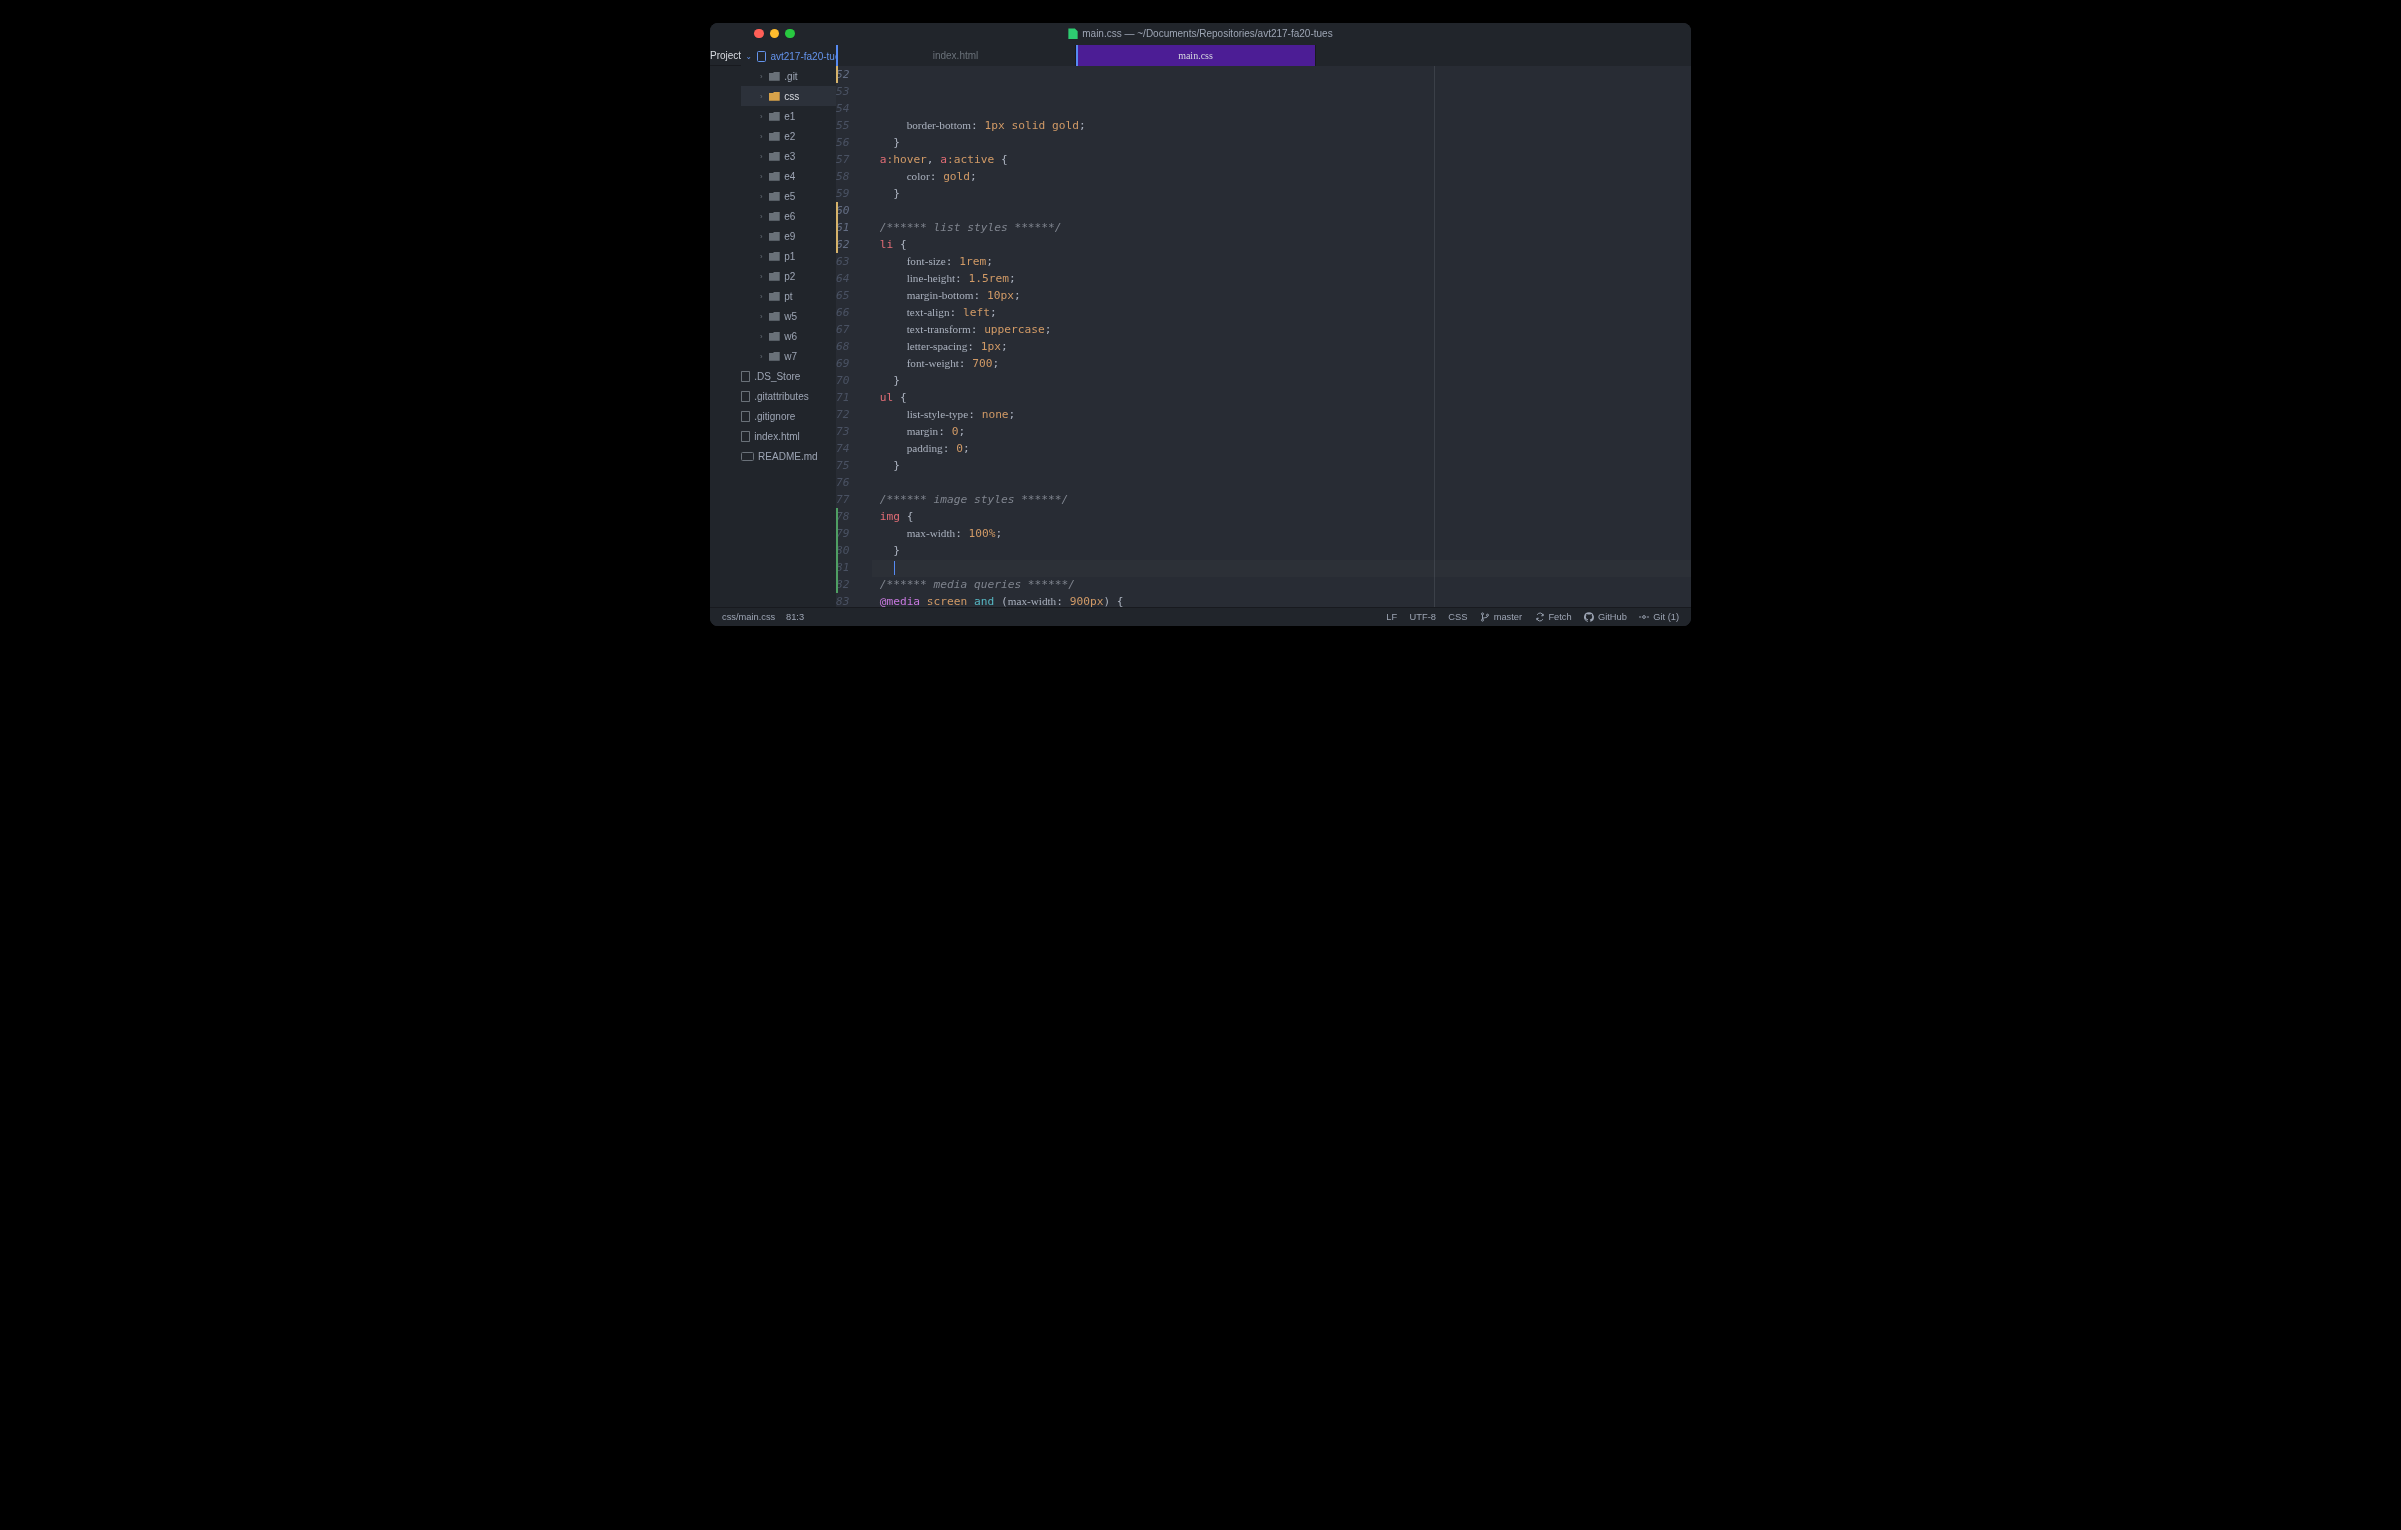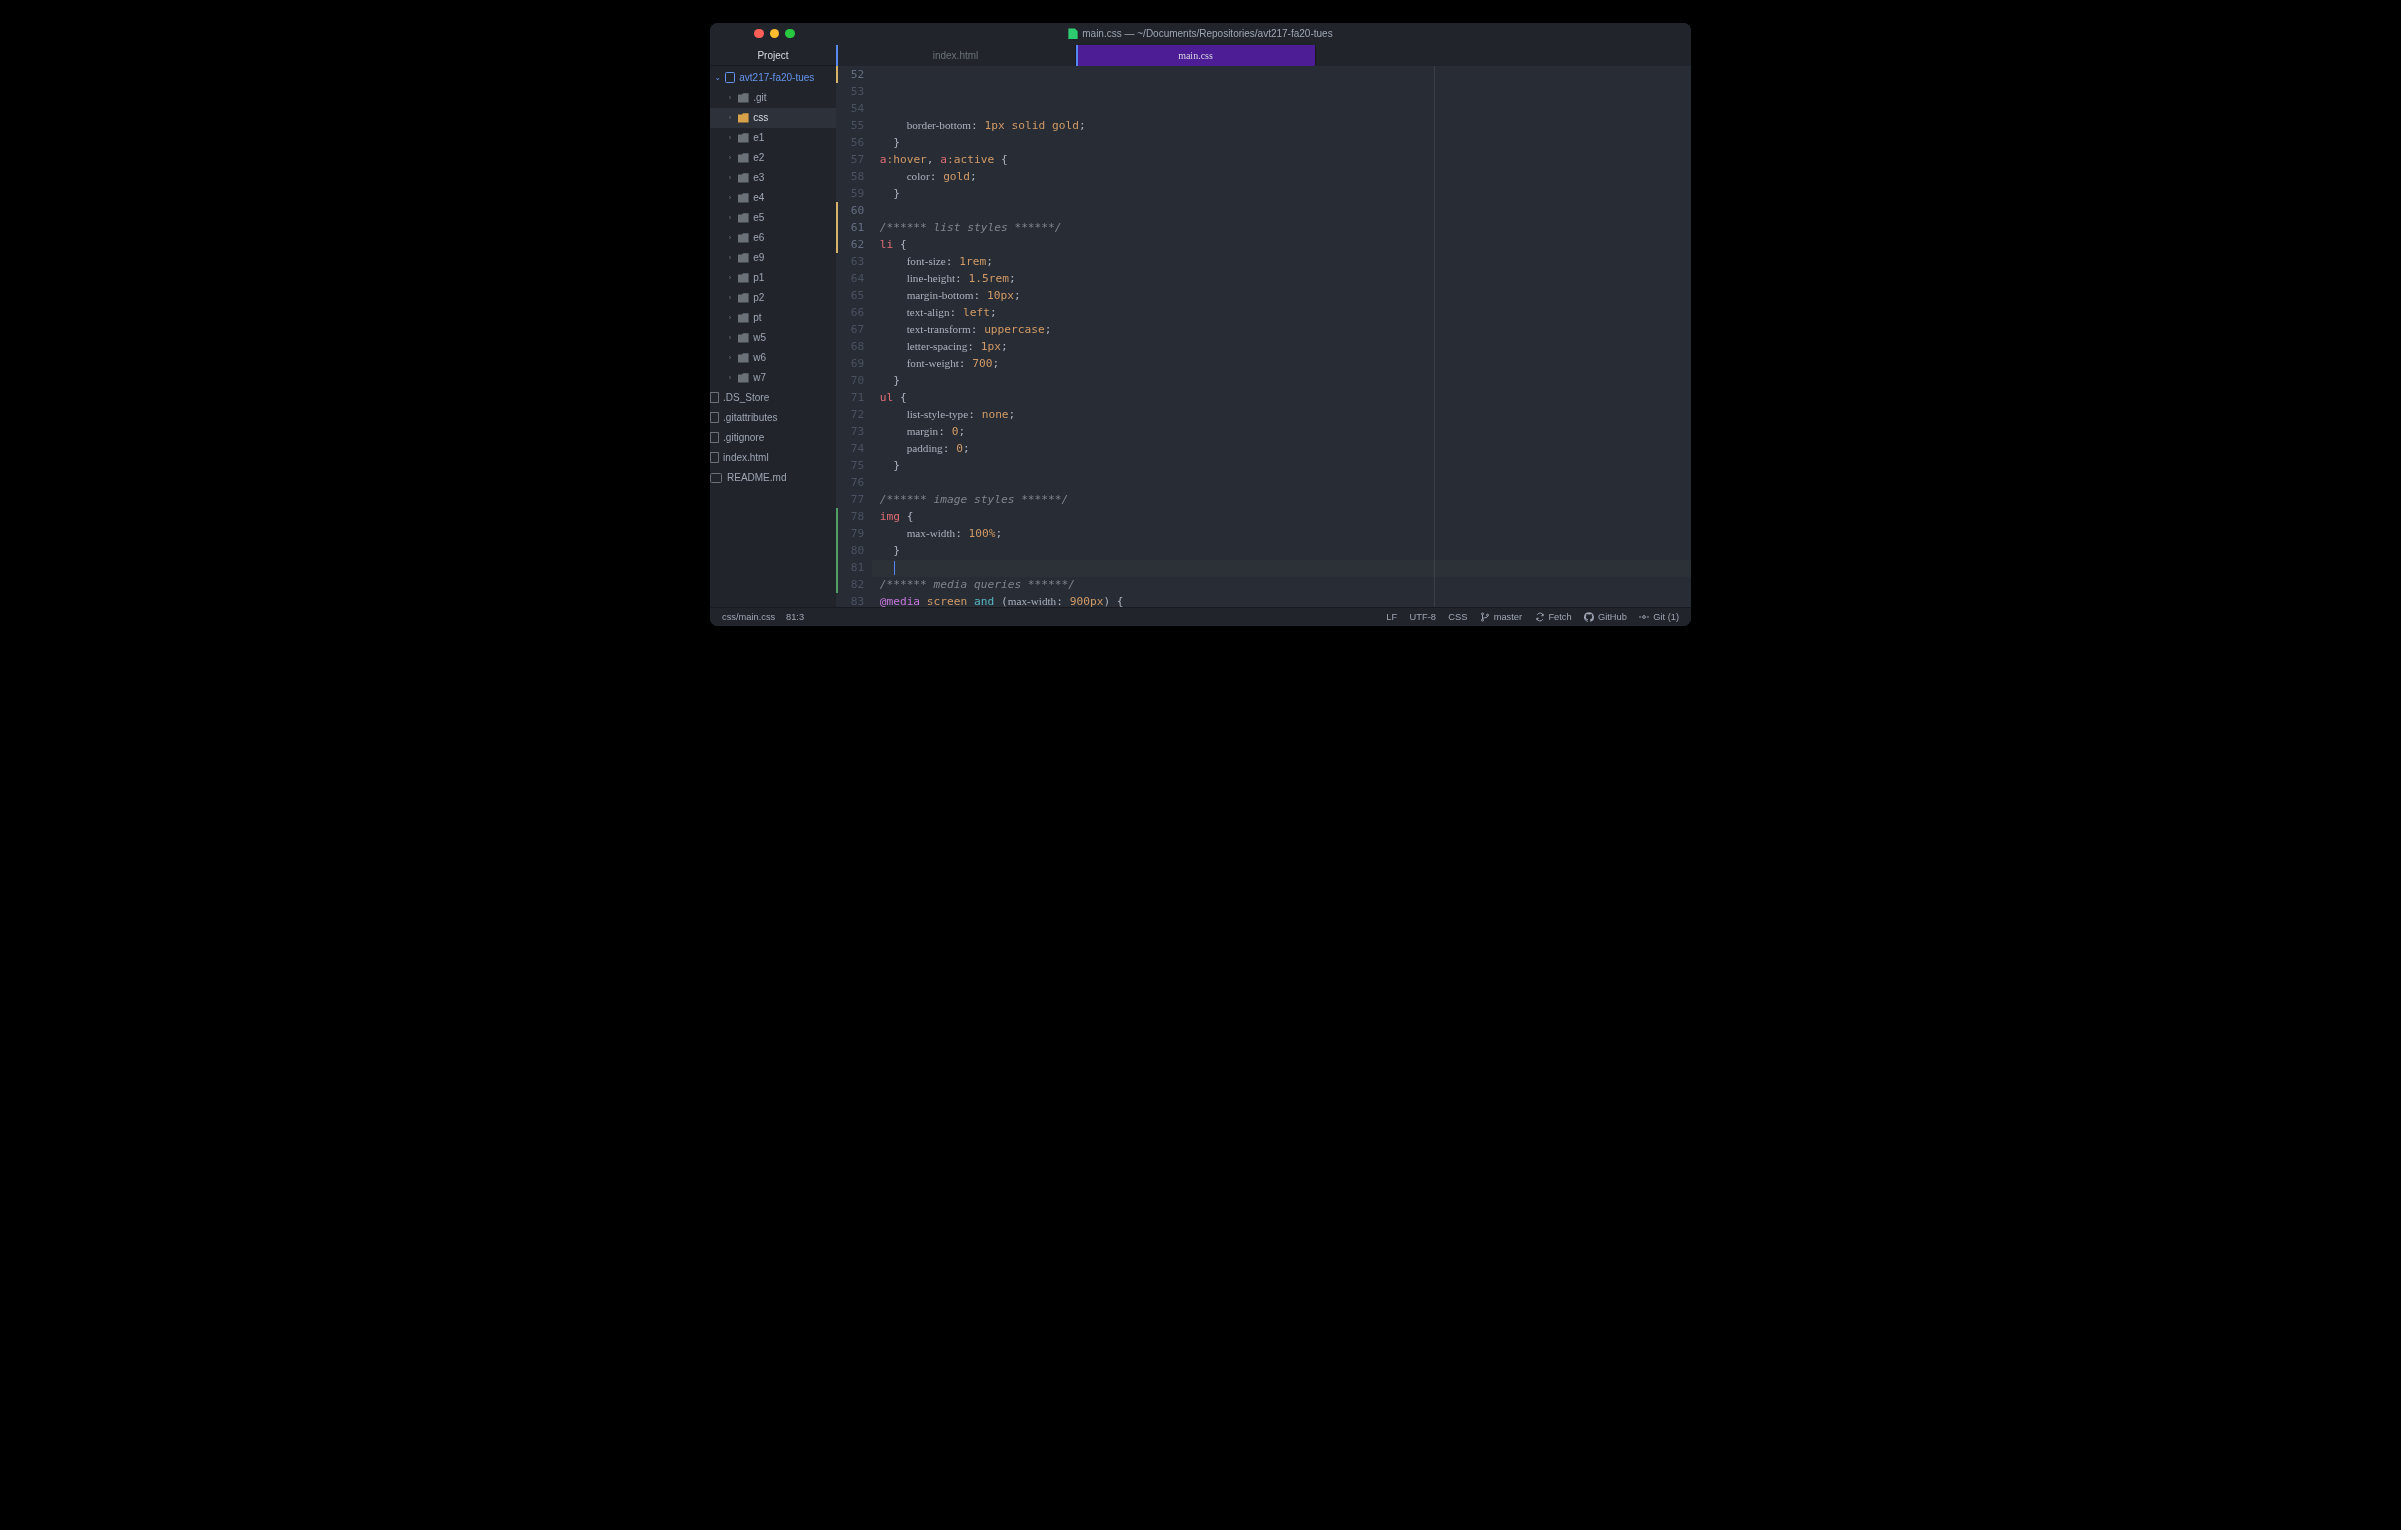--- a/index.html
+++ b/index.html
@@ -68,21 +68,21 @@
     flex: 1;
     display: flex;
     overflow: hidden;
   }
   
   .sidebar {
     width: 126px;
     background: #21252b;
     color: #9da5b4;
     display: flex;
-    flex-direction: column;
+    flex-direction: row;
     font-size: 10px;
     flex-shrink: 0;
   }
   .sidebar-header {
     height: 21.7px;
     display: flex;
     align-items: center;
     justify-content: center;
     color: #d7dae0;
     font-size: 10px;
@@ -166,26 +166,26 @@
     flex: 1;
     display: flex;
     font-family: "SF Mono", Menlo, Consolas, monospace;
     font-size: 11.2px;
     line-height: 17px;
     overflow: hidden;
     position: relative;
   }
   .gutter {
     width: 36px;
-    text-align: right;
     padding-right: 7.7px;
     color: #495162;
     background: #282c34;
     flex-shrink: 0;
     position: relative;
+    font-style: italic;
   }
   .gutter .ln { height: 17px; position: relative; }
   .gutter .ln.mod { color: #636d83; }
   .gutter .ln.mod::before {
     content: "";
     position: absolute;
     left: 0; top: 0; bottom: 0; width: 2.3px;
     background: #d6b36b;
   }
   .gutter .ln.add::before {

